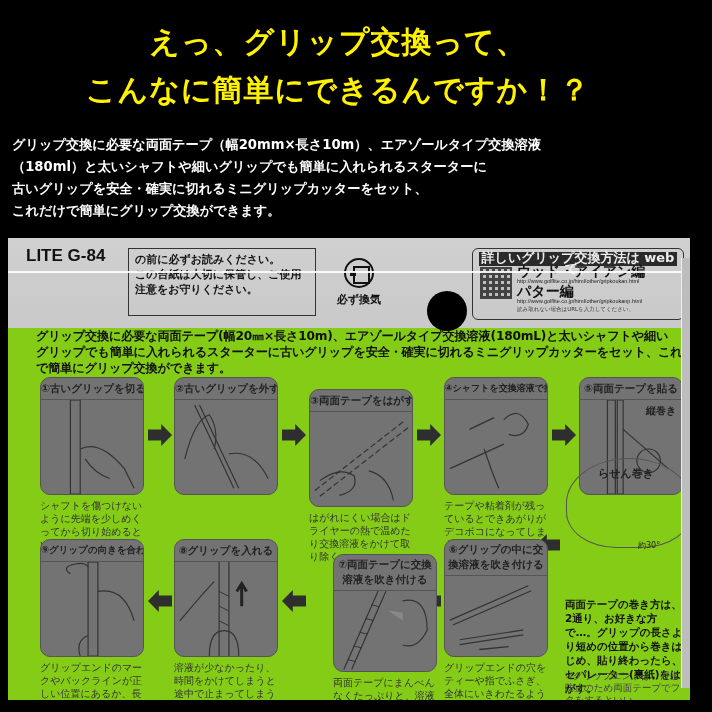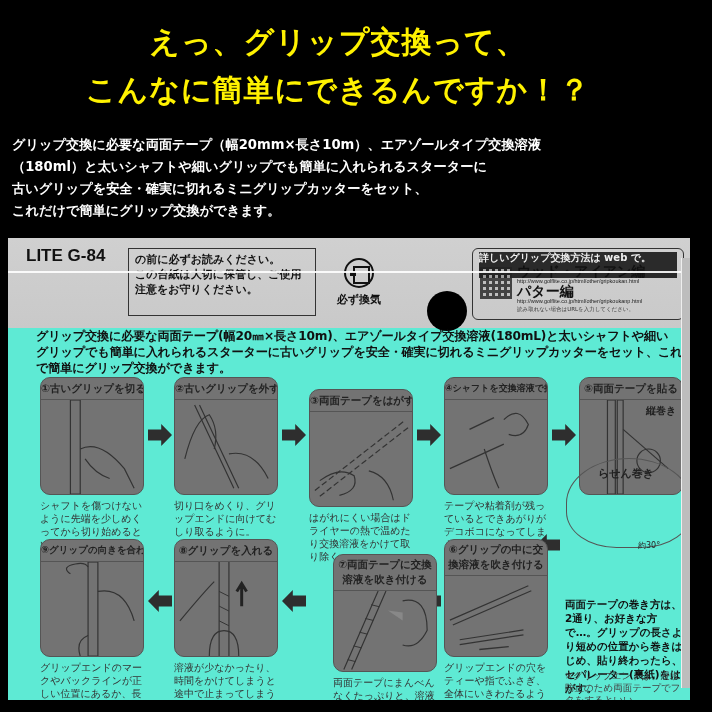--- a/index.html
+++ b/index.html
@@ -2,32 +2,32 @@
 <html><head>
 <meta charset="utf-8">
 <style>
   * { box-sizing: border-box; margin: 0; padding: 0; }
   html, body { width: 712px; height: 712px; background: #000; overflow: hidden; }
   body { position: relative; font-family: "DejaVu Sans", sans-serif; }
 
   .headline { position: absolute; left: 0; top: 18px; width: 676px; text-align: center; color: #fff200; font-weight: bold; font-size: 30px; line-height: 48px; letter-spacing: 1px; }
   .intro { position: absolute; left: 12px; top: 134px; width: 690px; color: #fff; font-weight: bold; font-size: 13.2px; line-height: 22px; }
 
-  .card { position: absolute; left: 8px; top: 238px; width: 704px; height: 474px; background: #5eead4; }
+  .card { position: absolute; left: 8px; top: 238px; width: 704px; height: 474px; background: #84cc16; }
   .card-top { position: absolute; left: 0; top: 0; width: 704px; height: 90px; background: linear-gradient(#d0d0d0, #c9c9c9); }
   .product-code { position: absolute; left: 18px; top: 8px; font-family: "Liberation Sans", sans-serif; font-weight: bold; font-size: 17px; color: #111; }
   .notice-box { position: absolute; left: 120px; top: 10px; width: 188px; height: 68px; border: 1.5px solid #333; padding: 3px 6px; font-size: 11px; line-height: 15px; color: #111; font-weight: bold; }
   .vent { position: absolute; left: 326px; top: 20px; width: 50px; text-align: center; }
   .vent-icon { width: 30px; height: 30px; border: 2px solid #111; border-radius: 50%; margin: 0 auto; position: relative; }
   .vent-icon::before { content: ""; position: absolute; left: 7px; top: 6px; width: 13px; height: 14px; border: 2px solid #111; }
   .vent-icon::after { content: ""; position: absolute; left: 4px; top: 12px; width: 6px; height: 4px; background: #111; }
   .vent-label { font-size: 11px; font-weight: bold; color: #111; margin-top: 4px; }
   .hole { position: absolute; left: 419px; top: 53px; width: 40px; height: 40px; background: #000; border-radius: 50%; }
   .web-box { position: absolute; left: 464px; top: 10px; width: 212px; height: 72px; border: 1px solid #333; border-radius: 6px; padding: 3px 6px; }
-  .web-head { background: #2a2a2a; color: #eee; font-size: 10px; font-weight: bold; text-align: left; height: 26px; line-height: 11px; }
+  .web-head { background: #2a2a2a; color: #eee; font-size: 13px; font-weight: bold; text-align: center; height: 14px; line-height: 11px; }
   .qr { position: absolute; left: 7px; top: 18px; width: 32px; height: 32px;
         background:
           repeating-linear-gradient(90deg, #222 0 3px, transparent 3px 6px),
           repeating-linear-gradient(0deg, #222 0 3px, #bbb 3px 6px);
         opacity: .8; }
   .web-links { position: absolute; left: 44px; top: 16px; width: 165px; }
   .web-cat { font-size: 14px; font-weight: bold; color: #111; line-height: 12px; }
   .web-url { font-size: 5.5px; color: #222; line-height: 8px; font-family: "Liberation Sans", sans-serif; }
   .web-note { position: absolute; left: 44px; top: 57px; font-size: 5.5px; color: #333; }
   .gloss { position: absolute; left: 0; top: 33px; width: 704px; height: 1.5px; background: #fff; opacity: .9; }
@@ -124,21 +124,20 @@
 
 <div class="step" style="left:174px; top:377px;">
   <div class="step-frame">
     <div class="step-title">②古いグリップを外す</div>
     <svg class="illust" viewBox="0 0 104 96">
       <path d="M20 5 L60 90 M25 5 L65 90" fill="none" stroke="#333" stroke-width="1.2"></path>
       <path d="M10 60 Q20 20 35 15 Q45 30 40 50" fill="none" stroke="#333" stroke-width="1.2"></path>
       <path d="M55 55 Q80 50 95 80" fill="none" stroke="#333" stroke-width="1.2"></path>
     </svg>
   </div>
-  <div class="step-note">切り口をめくり、グリップエンドに向けてむしり取るように。</div>
 </div>
 <div class="arrow right" style="left:282px; top:424px;"></div>
 
 <div class="step" style="left:309px; top:377px;margin-top:12px;">
   <div class="step-frame">
     <div class="step-title">③両面テープをはがす</div>
     <svg class="illust" viewBox="0 0 104 96">
       <path d="M5 80 L95 10 M10 86 L100 16" fill="none" stroke="#333" stroke-width="1.2" stroke-dasharray="6 3"></path>
       <path d="M10 70 Q30 55 45 65 Q50 80 30 85" fill="none" stroke="#333" stroke-width="1.2"></path>
       <path d="M60 60 Q80 65 85 90" fill="none" stroke="#333" stroke-width="1.2"></path>

